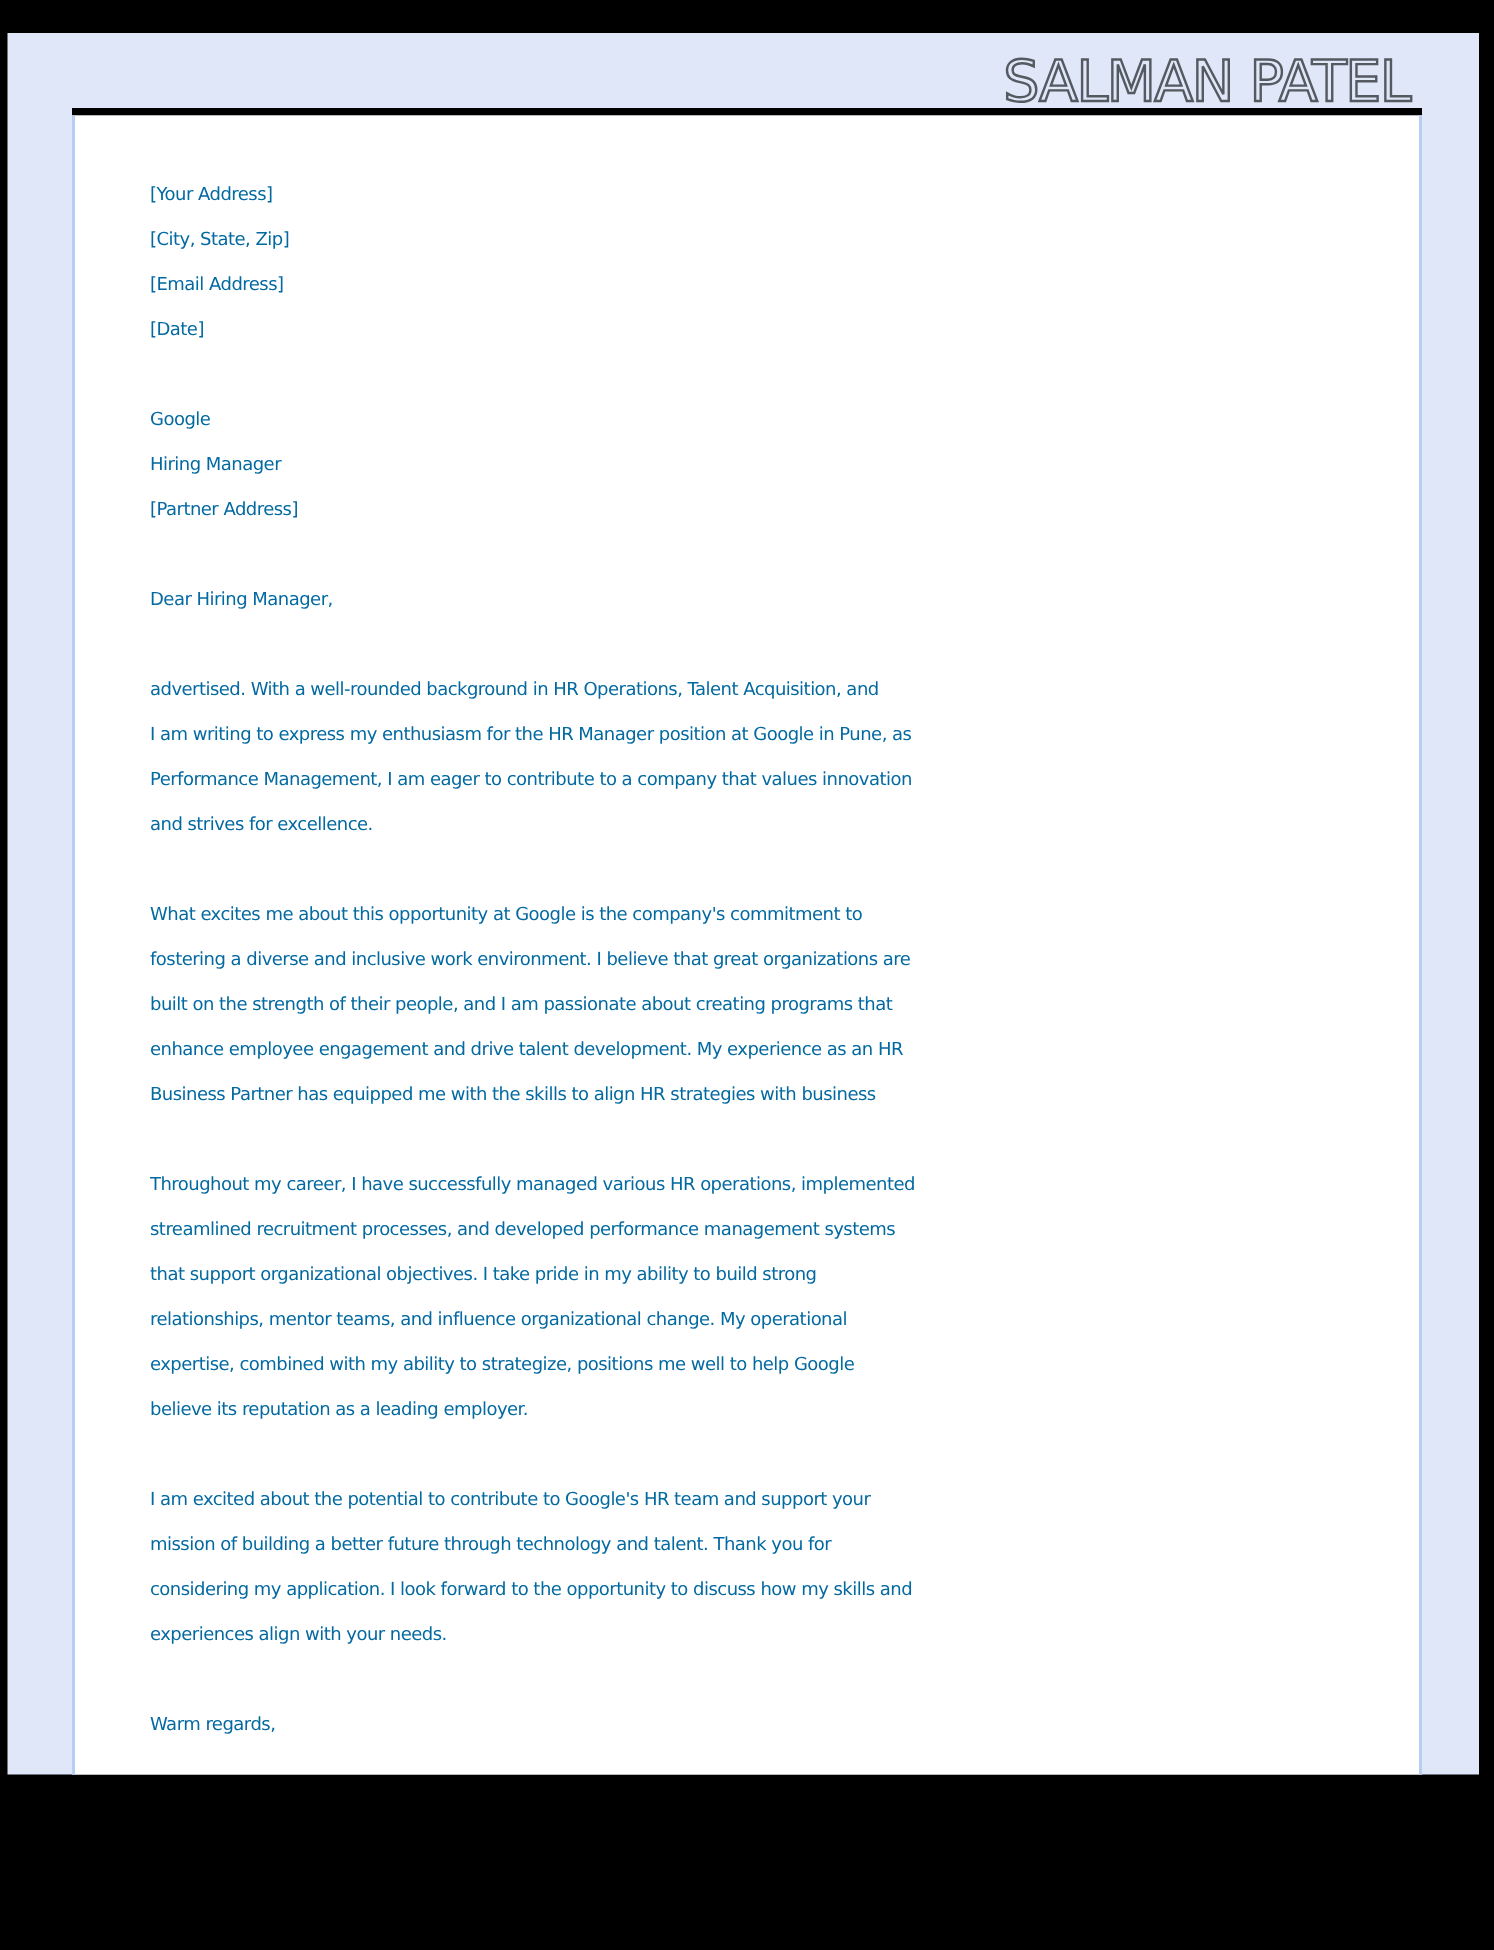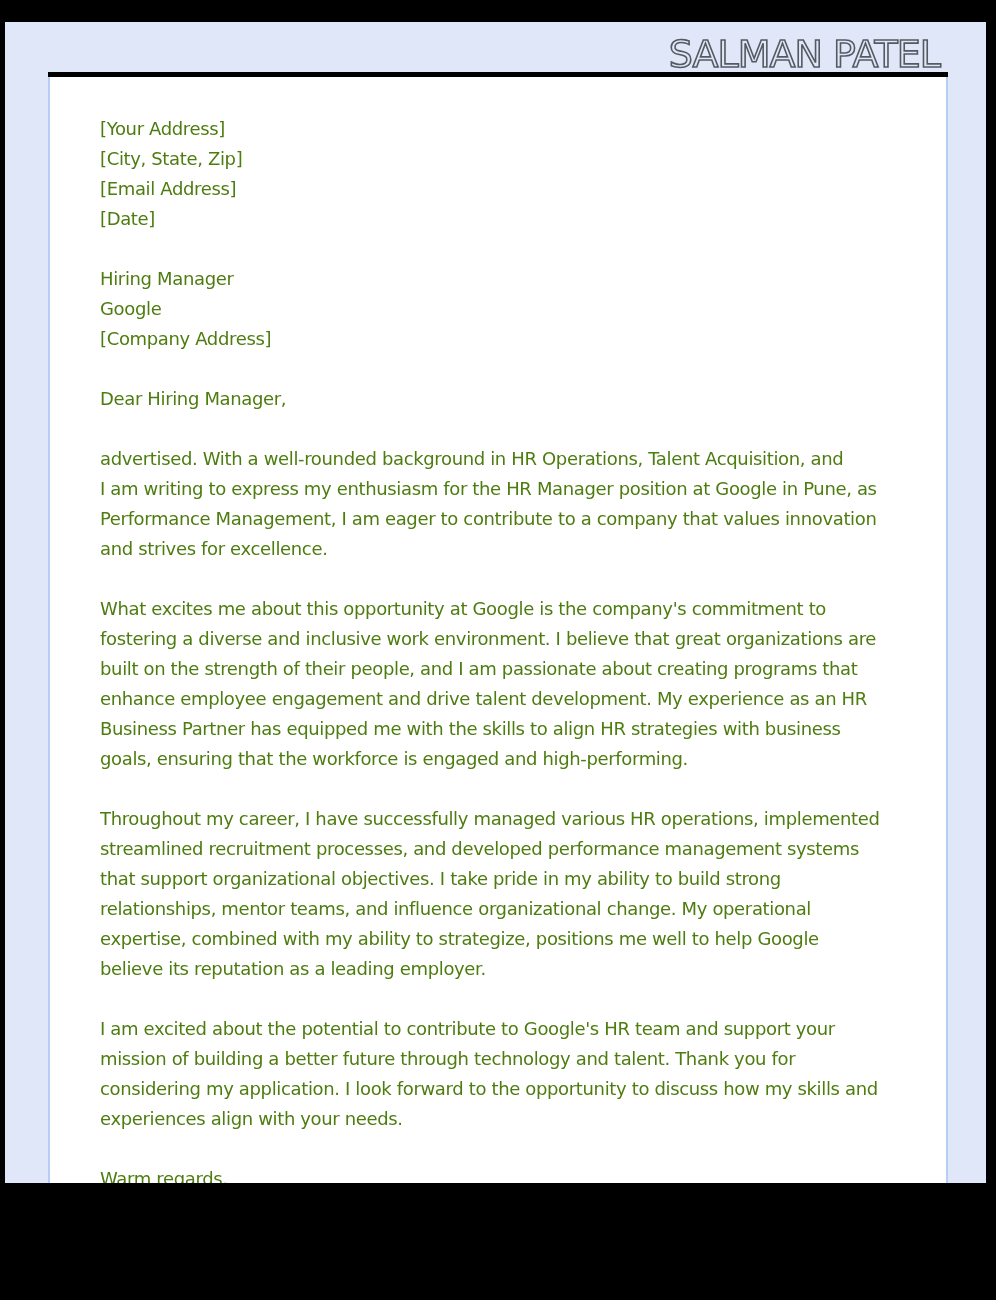--- a/index.html
+++ b/index.html
@@ -53,23 +53,23 @@
       border-left: 2px solid #b6cdf4;
       border-right: 2px solid #b6cdf4;
       border-bottom: 2px solid #b6cdf4;
     }
     .letter {
       position: absolute;
       left: 95px;
       top: 92px;
       width: 800px;
       font-family: "DejaVu Sans", sans-serif;
-      font-size: 18px;
+      font-size: 12px;
       line-height: 30px;
-      color: #4d7c0f;
+      color: #0369a1;
       letter-spacing: -0.35px;
     }
     .letter .line { display: block; white-space: nowrap; }
     .letter .gap { height: 30px; }
     .letter .para { margin: 0; }
     .watermark {
       position: absolute;
       right: 49px;
       top: 1241px;
       font-family: Liberation Sans, sans-serif;
@@ -91,43 +91,42 @@
 
   <div class="letter">
     <div>
       <span class="line">[Your Address]</span>
       <span class="line">[City, State, Zip]</span>
       <span class="line">[Email Address]</span>
       <span class="line">[Date]</span>
     </div>
     <div class="gap"></div>
     <div>
+      <span class="line">Google</span>
       <span class="line">Hiring Manager</span>
-      <span class="line">Google</span>
-      <span class="line">[Company Address]</span>
+      <span class="line">[Partner Address]</span>
     </div>
     <div class="gap"></div>
     <span class="line">Dear Hiring Manager,</span>
     <div class="gap"></div>
 
     <div class="para">
       <span class="line">advertised. With a well-rounded background in HR Operations, Talent Acquisition, and</span>
       <span class="line">I am writing to express my enthusiasm for the HR Manager position at Google in Pune, as</span>
       <span class="line">Performance Management, I am eager to contribute to a company that values innovation</span>
       <span class="line">and strives for excellence.</span>
     </div>
     <div class="gap"></div>
 
     <div class="para">
       <span class="line">What excites me about this opportunity at Google is the company's commitment to</span>
       <span class="line">fostering a diverse and inclusive work environment. I believe that great organizations are</span>
       <span class="line">built on the strength of their people, and I am passionate about creating programs that</span>
       <span class="line">enhance employee engagement and drive talent development. My experience as an HR</span>
       <span class="line">Business Partner has equipped me with the skills to align HR strategies with business</span>
-      <span class="line">goals, ensuring that the workforce is engaged and high-performing.</span>
     </div>
     <div class="gap"></div>
 
     <div class="para">
       <span class="line">Throughout my career, I have successfully managed various HR operations, implemented</span>
       <span class="line">streamlined recruitment processes, and developed performance management systems</span>
       <span class="line">that support organizational objectives. I take pride in my ability to build strong</span>
       <span class="line">relationships, mentor teams, and influence organizational change. My operational</span>
       <span class="line">expertise, combined with my ability to strategize, positions me well to help Google</span>
       <span class="line">believe its reputation as a leading employer.</span>

